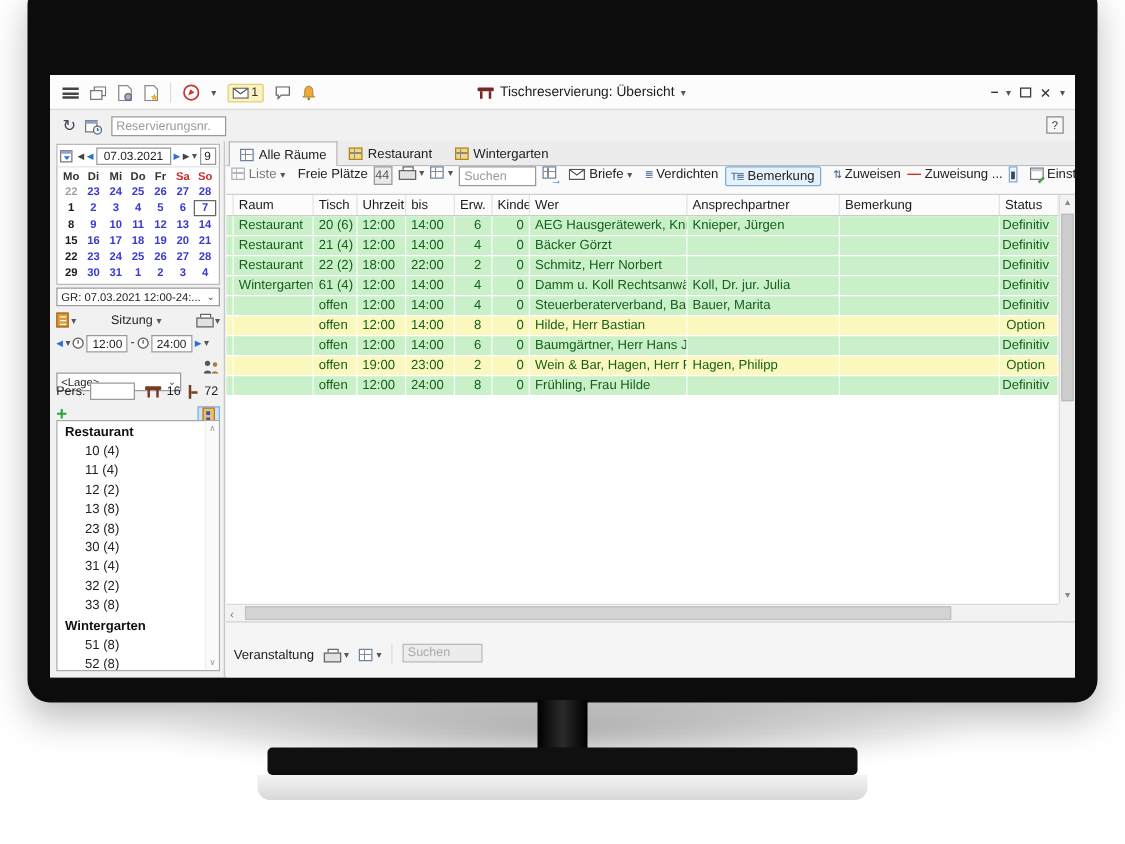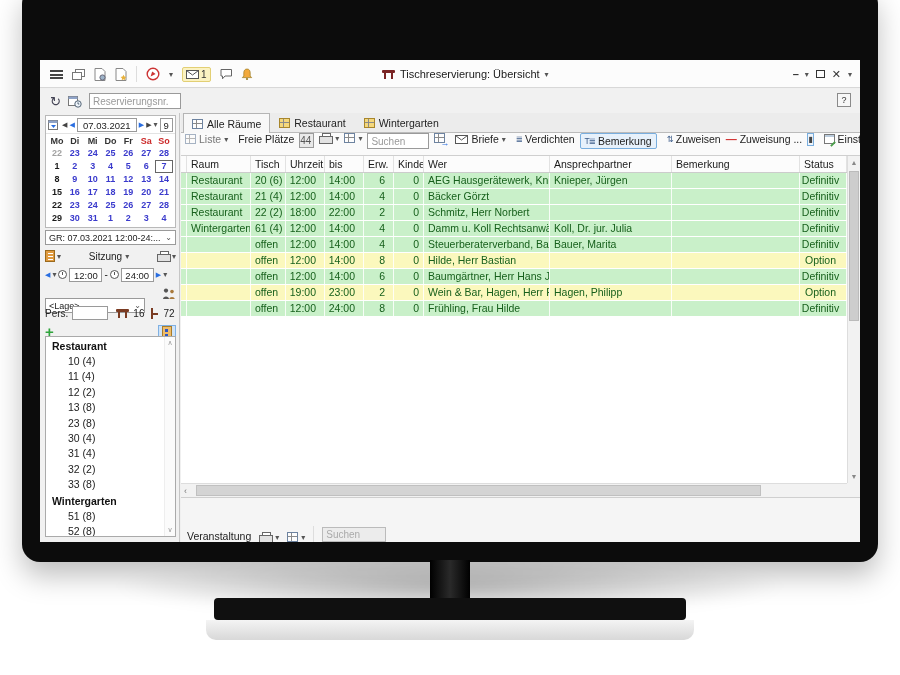--- a/index.html
+++ b/index.html
@@ -126,21 +126,21 @@
   .vscroll{position:absolute;right:0;top:43px;width:13px;bottom:59px;background:#f2f2f2;border-left:1px solid #ddd;}
   .vscroll .a{position:absolute;left:0;width:12px;text-align:center;font-size:7px;color:#888;}
   .vthumb{position:absolute;left:1px;top:15px;width:10px;height:150px;background:#cdcdcd;border:1px solid #bbb;}
   .hscroll{position:absolute;left:0;right:13px;bottom:45px;height:14px;background:#f2f2f2;border-top:1px solid #ddd;}
   .hthumb{position:absolute;left:15px;top:1px;right:86px;height:11px;background:#d4d4d4;border:1px solid #c0c0c0;}
   .hscroll .a{position:absolute;left:3px;top:2px;font-size:9px;color:#777;line-height:10px;}
   .corner{position:absolute;right:0;bottom:45px;width:13px;height:14px;background:#f2f2f2;}
 
   
   .bottombar{position:absolute;left:0;right:0;bottom:0;height:45px;background:#f5f5f5;border-top:1px solid #cfcfcf;
-    display:flex;align-items:flex-end;gap:8px;padding:5px 0 0 6px;font-size:10.5px;color:#222;}
+    display:flex;align-items:center;gap:8px;padding:5px 0 0 6px;font-size:10.5px;color:#222;}
   input.dis{height:15px;width:64px;border:1px solid #bbb;background:#ececec;color:#aaa;font-size:10px;padding:0 3px;
     font-family:"Liberation Sans","DejaVu Sans",sans-serif;}
   input.dis::placeholder{color:#aaa;}
 </style>
 </head>
 <body>
 
 <div class="floor-shadow"></div>
 <div class="bezel"></div>
 <div class="stand-neck"></div>

